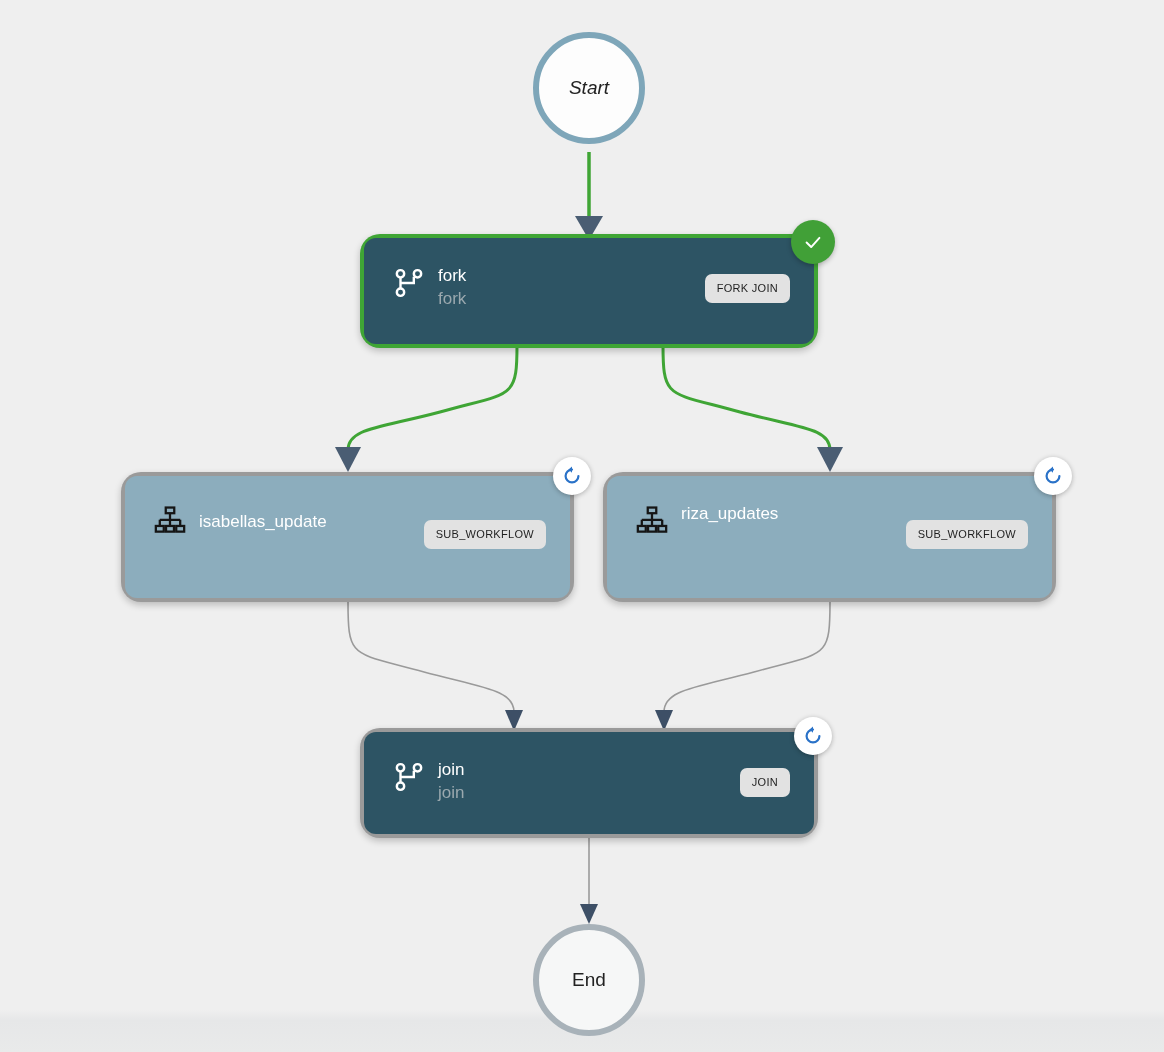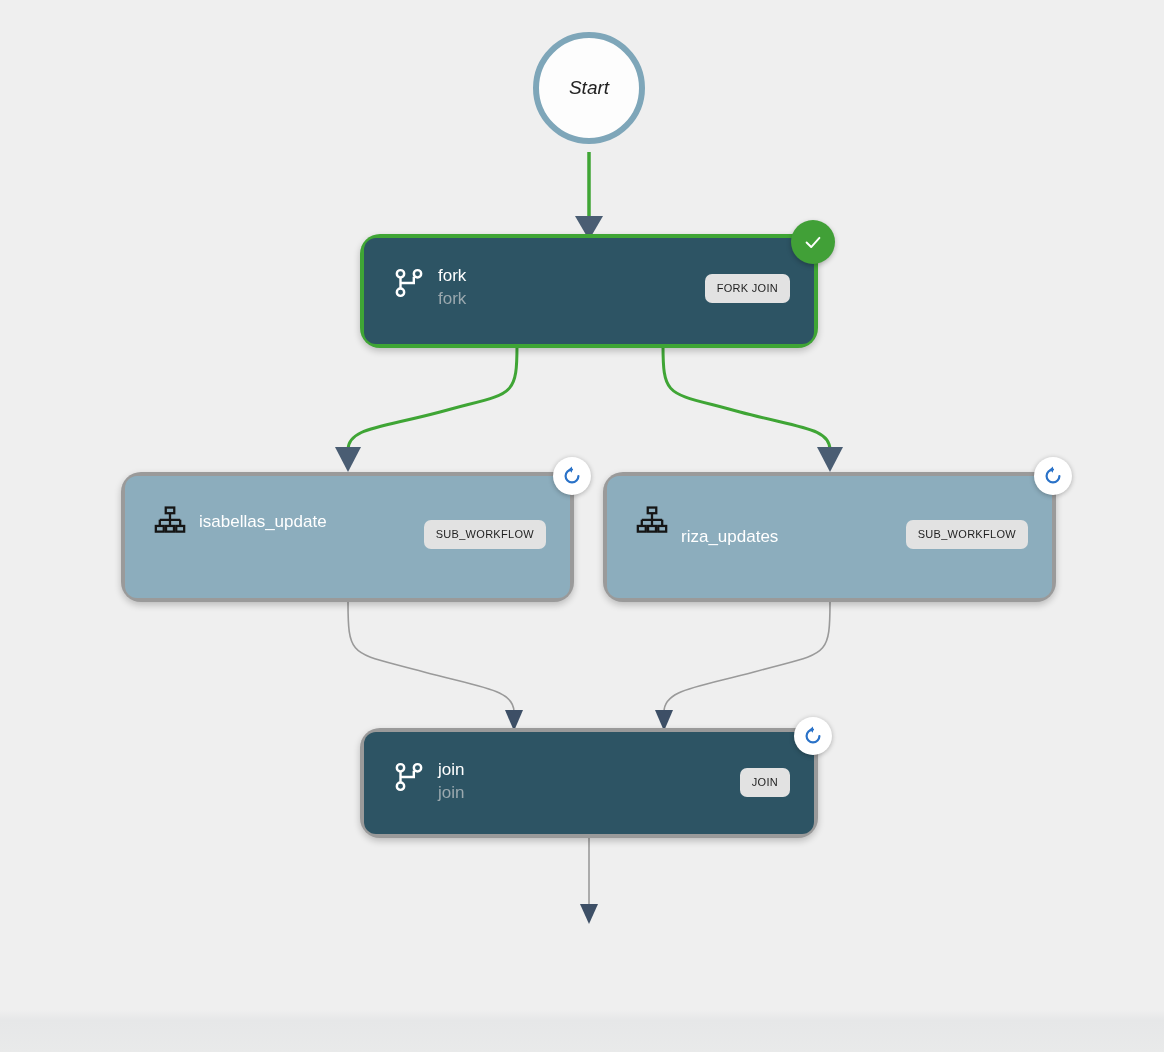--- a/index.html
+++ b/index.html
@@ -241,21 +241,21 @@
 
   <div class="node light grey-border" style="left:603px; top:472px; width:453px; height:130px;">
     <div class="node-inner">
       <svg class="node-icon" viewBox="0 0 24 24">
         <rect x="9" y="2.5" width="6" height="4" fill="none" stroke="#151515" stroke-width="1.6"></rect>
         <rect x="2" y="15.5" width="5.6" height="4" fill="none" stroke="#151515" stroke-width="1.6"></rect>
         <rect x="9.2" y="15.5" width="5.6" height="4" fill="none" stroke="#151515" stroke-width="1.6"></rect>
         <rect x="16.4" y="15.5" width="5.6" height="4" fill="none" stroke="#151515" stroke-width="1.6"></rect>
         <path d="M12 6.5 L12 11.2 M4.8 11.2 L19.2 11.2 M4.8 11.2 L4.8 15.5 M12 11.2 L12 15.5 M19.2 11.2 L19.2 15.5" stroke="#151515" stroke-width="1.6" fill="none"></path>
       </svg>
-      <div class="node-text" style="top:49px;">
+      <div class="node-text" style="top:26px;">
         <div class="node-title">riza_updates</div>
       </div>
       <div class="node-badge" style="right:24px; top:32px;">SUB_WORKFLOW</div>
     </div>
   </div>
   <div class="status-bubble loop" style="left:1034px; top:457px;">
     <svg width="22" height="22" viewBox="0 0 24 24">
       <path d="M19 12 A7 7 0 1 1 12 5" fill="none" stroke="#2a72c8" stroke-width="2.4" stroke-linecap="round"></path>
       <polygon points="12,1.6 12,8.4 8.2,5" fill="#2a72c8"></polygon>
     </svg>
@@ -277,14 +277,17 @@
       <div class="node-badge" style="right:24px;">JOIN</div>
     </div>
   </div>
   <div class="status-bubble loop" style="left:794px; top:717px;">
     <svg width="22" height="22" viewBox="0 0 24 24">
       <path d="M19 12 A7 7 0 1 1 12 5" fill="none" stroke="#2a72c8" stroke-width="2.4" stroke-linecap="round"></path>
       <polygon points="12,1.6 12,8.4 8.2,5" fill="#2a72c8"></polygon>
     </svg>
   </div>
 
+  <div class="terminal end">
+    <span>End</span>
+  </div>
 
 </div>
 
 </body></html>

